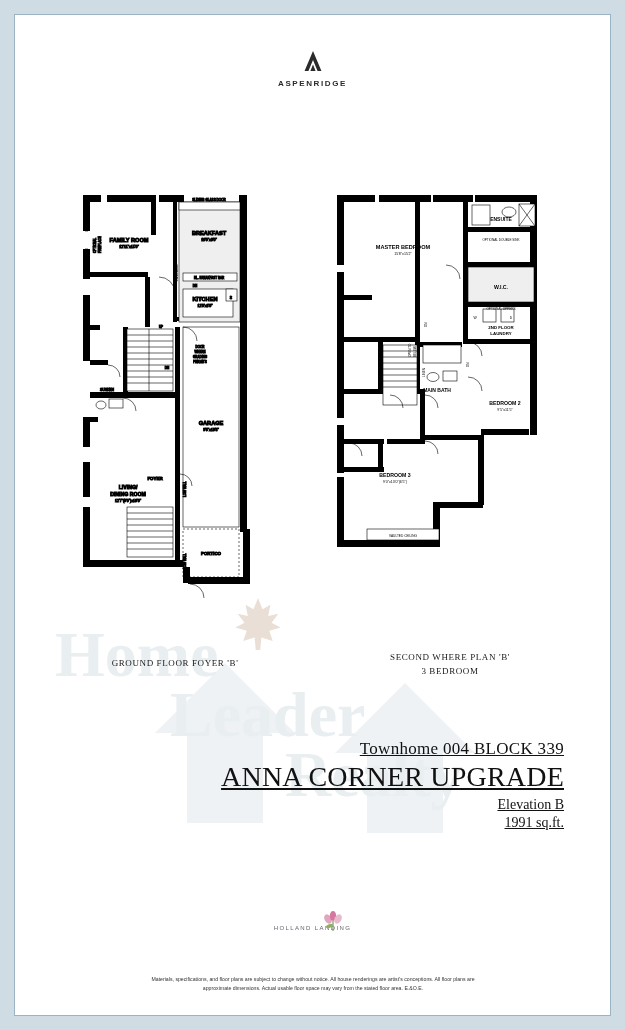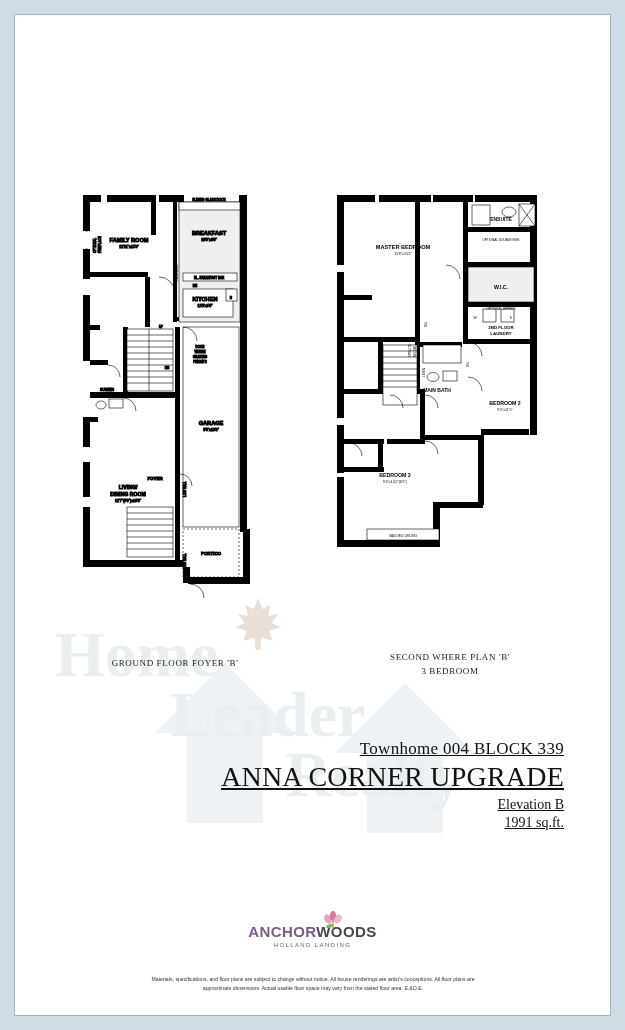--- a/index.html
+++ b/index.html
@@ -90,20 +90,28 @@
   .disclaimer{
     position:absolute;left:48px;top:960px;width:500px;
     text-align:center;font-size:5.2px;line-height:1.75;color:#333;
   }
 </style>
 </head>
 <body>
 
 <div class="page">
 
+  <div class="brand">
+    <svg class="mark" viewBox="0 0 40 40">
+      <path d="M20 3 L33 34 L27 34 L20 17 L13 34 L7 34 Z" fill="#2b2b2b"></path>
+      <path d="M20 20 L26 34 L14 34 Z" fill="#ffffff"></path>
+      <path d="M20 24 L24 34 L16 34 Z" fill="#2b2b2b"></path>
+    </svg>
+    <div class="name">ASPENRIDGE</div>
+  </div>
 
   <div class="watermark">
     <svg class="wm-arrows" viewBox="0 0 560 300">
       <g fill="#eef2f5">
         <path d="M120 170 L190 100 L260 170 L228 170 L228 260 L152 260 L152 170 Z"></path>
         <path d="M300 190 L370 120 L440 190 L408 190 L408 270 L332 270 L332 190 Z"></path>
       </g>
     </svg>
     <svg class="wm-leaf" viewBox="0 0 40 46">
       <path d="M20 0 L24 10 L31 6 L29 16 L38 14 L32 22 L40 26 L30 29 L33 38 L23 35 L22 46 L18 46 L17 35 L7 38 L10 29 L0 26 L8 22 L2 14 L11 16 L9 6 L16 10 Z" fill="#eadfd6"></path>
@@ -397,21 +405,20 @@
   </div>
 
   <div class="footer-logo">
     <svg class="fl-flower" viewBox="0 0 22 20">
       <ellipse cx="6" cy="8" rx="3.4" ry="5" fill="#e0a6bf" transform="rotate(-30 6 8)"></ellipse>
       <ellipse cx="11" cy="5" rx="3.2" ry="5" fill="#d4789f"></ellipse>
       <ellipse cx="16" cy="8" rx="3.4" ry="5" fill="#e8b9cd" transform="rotate(30 16 8)"></ellipse>
       <path d="M11 10 L11 20" stroke="#7a9a5b" stroke-width="1.2" fill="none"></path>
       <ellipse cx="7.5" cy="15" rx="3.5" ry="1.8" fill="#8fae63" transform="rotate(-20 7.5 15)"></ellipse>
     </svg>
-    <div class="fl-main"><span class="anchor">ANCHOR</span><span class="woods">WOODS</span></div>
     <div class="fl-sub">HOLLAND LANDING</div>
   </div>
 
   <div class="disclaimer">
     <div>Materials, specifications, and floor plans are subject to change without notice.  All house renderings are artist's conceptions.  All floor plans are</div>
     <div>approximate dimensions.  Actual usable floor space may vary from the stated floor area.  E.&amp;O.E.</div>
   </div>
 
 </div>
 

